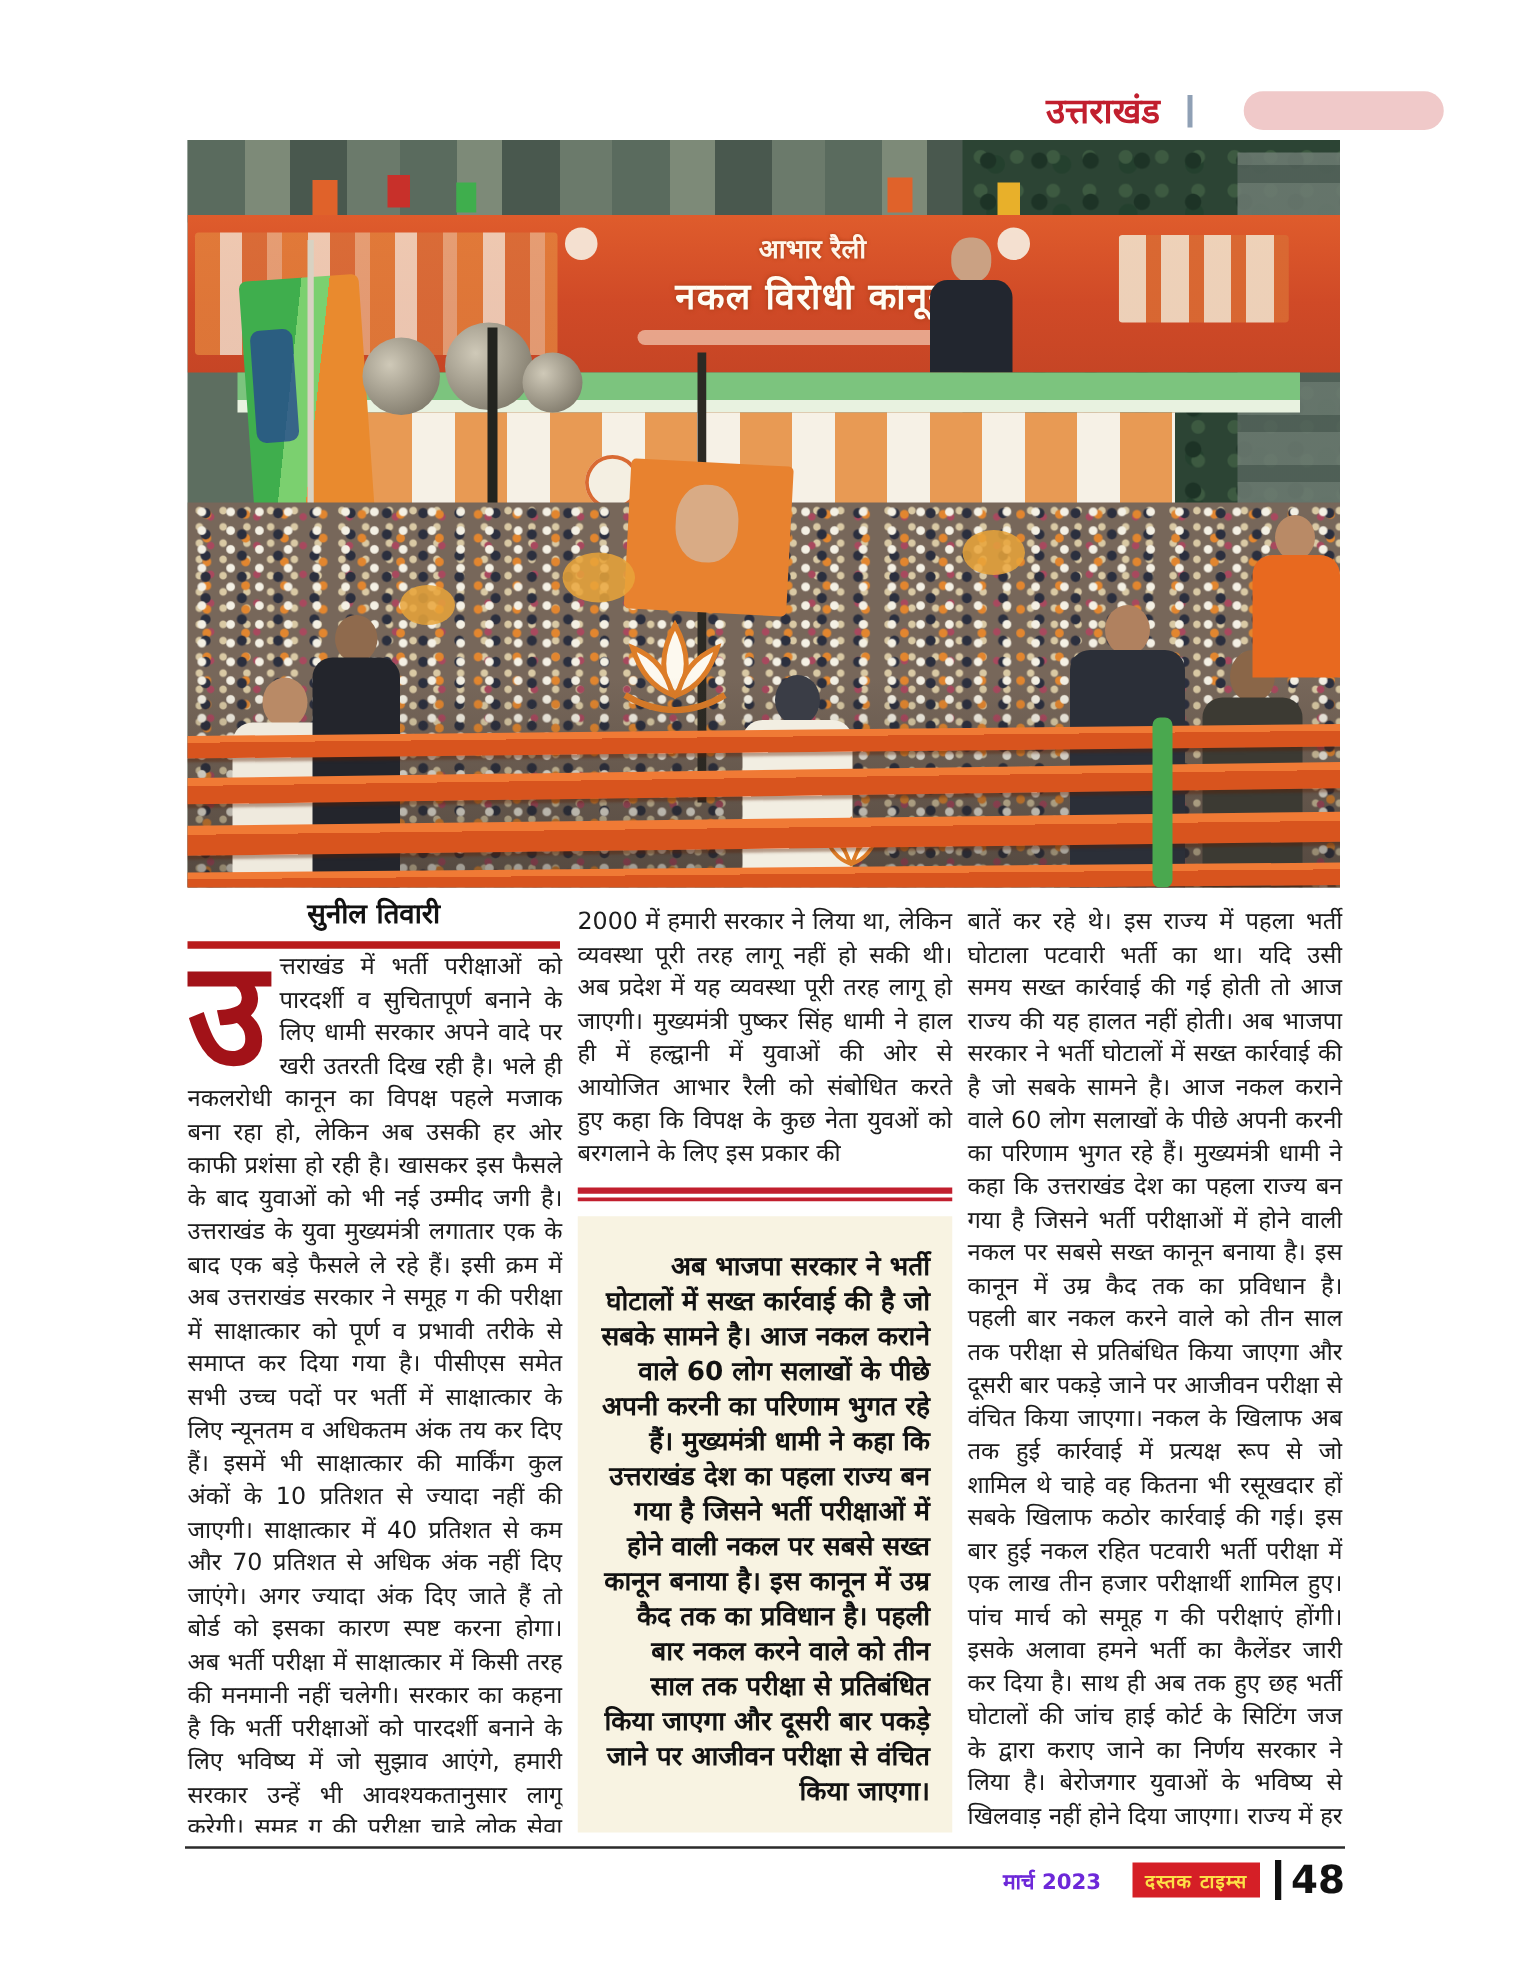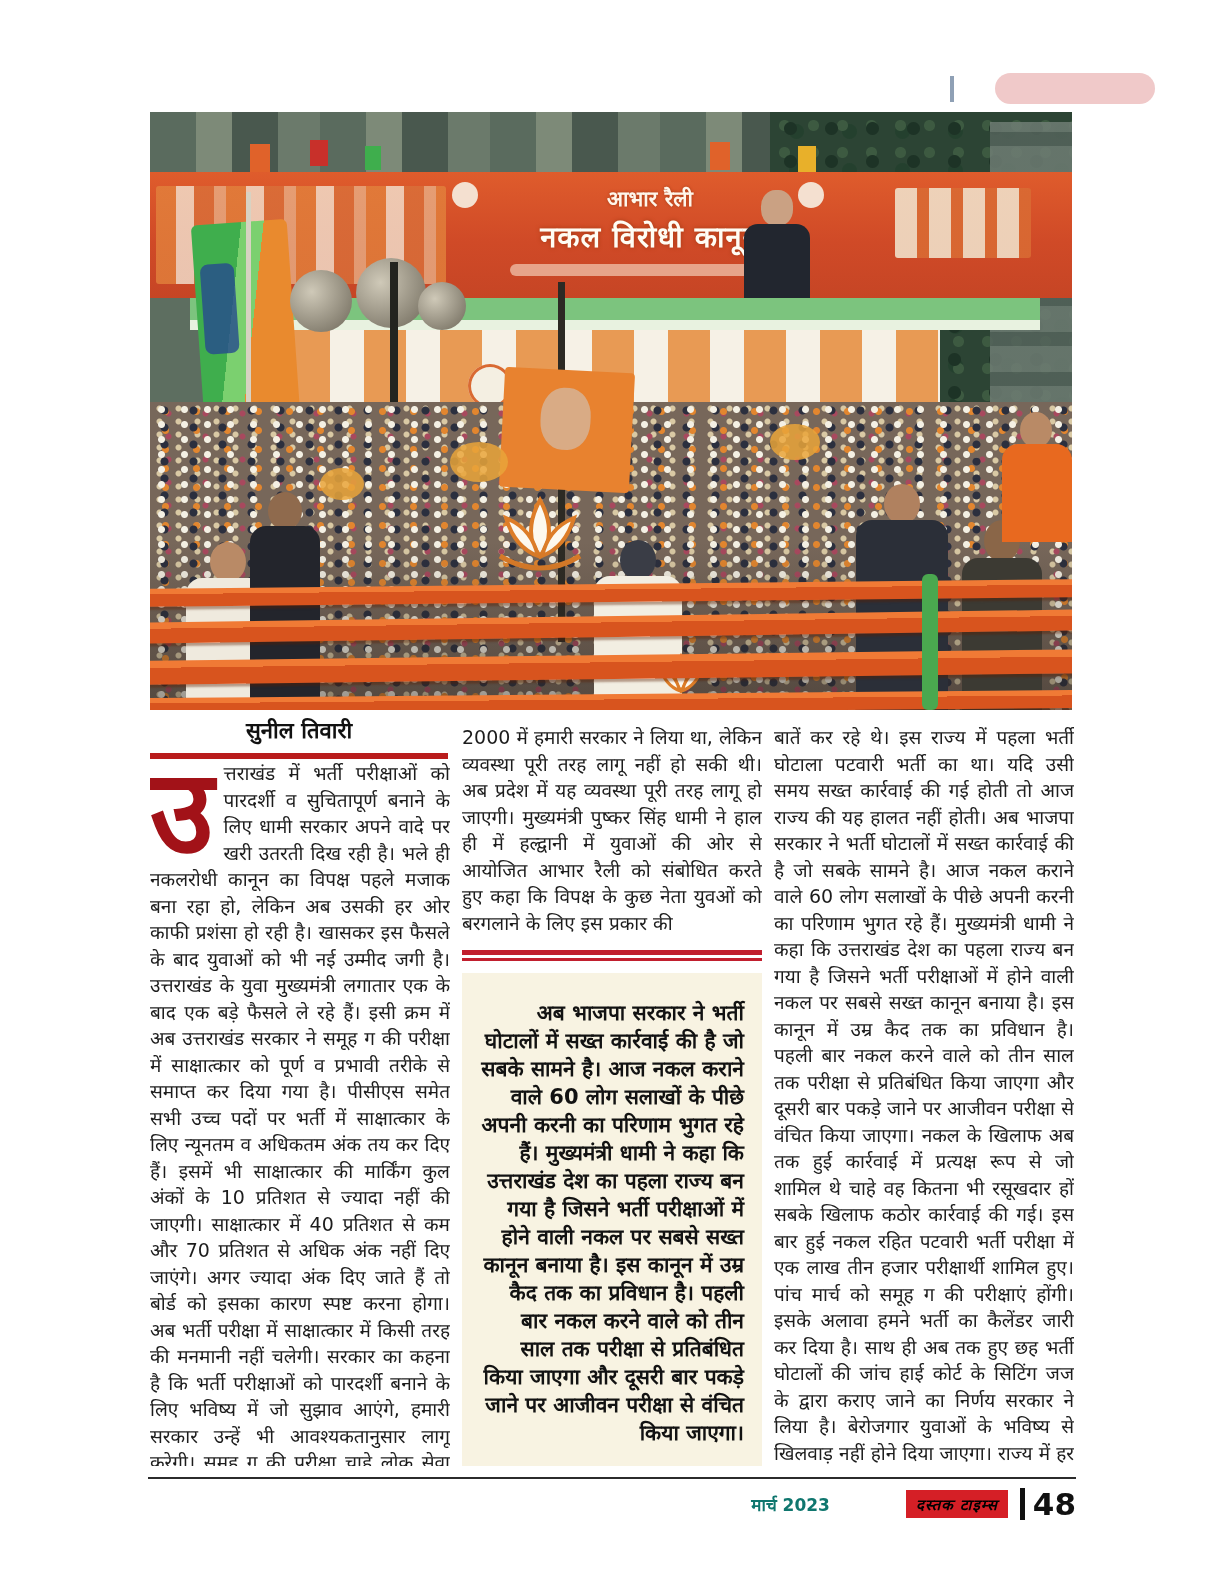--- a/index.html
+++ b/index.html
@@ -118,31 +118,32 @@
   .dropcap{float:left;font-size:116px;line-height:92px;font-weight:bold;color:#a21218;
            margin:6px 10px 0 0;}
   .qrule1{height:5px;background:#c11f2e;margin:14px 0 3px 0;}
   .qrule2{height:3px;background:#c11f2e;margin:0 0 12px 0;}
   .quotebox{background:#f8f3e2;padding:26px 18px;height:468px;overflow:hidden;
             font-size:21px;line-height:28px;font-weight:bold;text-align:right;color:#121212;}
 
   
   .footer{position:absolute;left:148px;top:1477px;width:928px;border-top:2px solid #2b2b2b;
           display:flex;justify-content:flex-end;align-items:center;padding-top:7px;}
-  .f-date{font-size:17px;font-weight:bold;color:#0f766e;margin-right:76px;}
-  .f-logo{background:#d51f26;color:#000000;font-size:15px;font-weight:bold;font-style:italic;
+  .f-date{font-size:17px;font-weight:bold;color:#6d28d9;margin-right:25px;}
+  .f-logo{background:#d51f26;color:#fde047;font-size:15px;font-weight:bold;
           padding:4px 10px;letter-spacing:1px;margin-right:12px;}
   .f-bar{width:5px;height:32px;background:#111;margin-right:8px;}
   .f-num{font-size:31px;font-weight:bold;color:#111;}
 </style>
 </head>
 <body>
 
 <div class="page">
 
+  <div class="hdr-label">उत्तराखंड</div>
   <div class="hdr-sep"></div>
   <div class="hdr-pill"></div>
 
   <div class="photo">
     <div class="ph-top"></div>
     <div class="ph-trees"></div>
     <div class="ph-bldg"></div>
     <div class="ph-smallflags"></div>
     <div class="ph-banner">
       <div class="ph-banner-left"></div>

